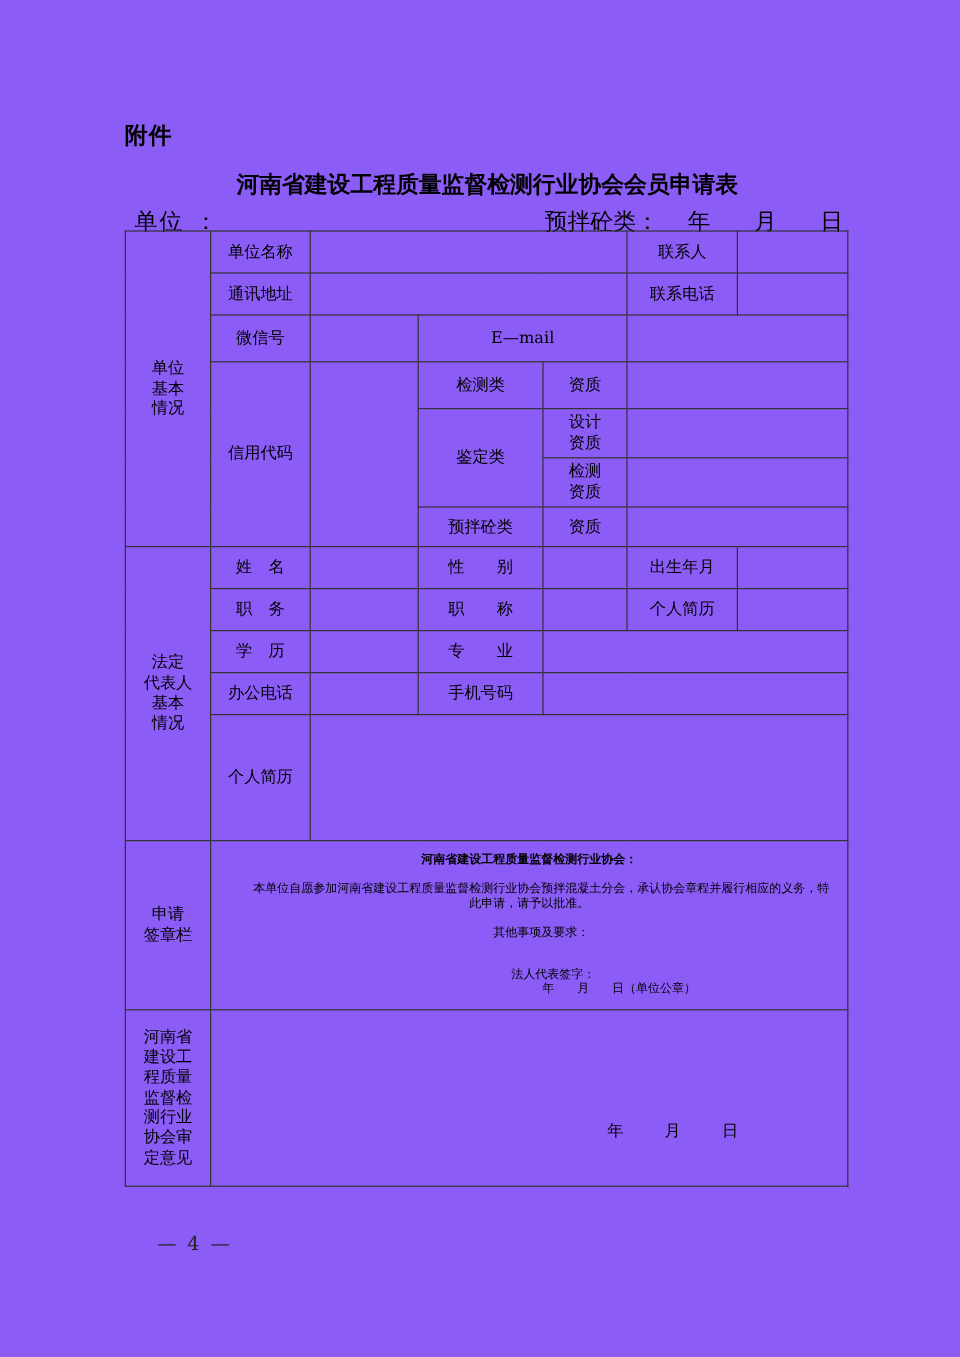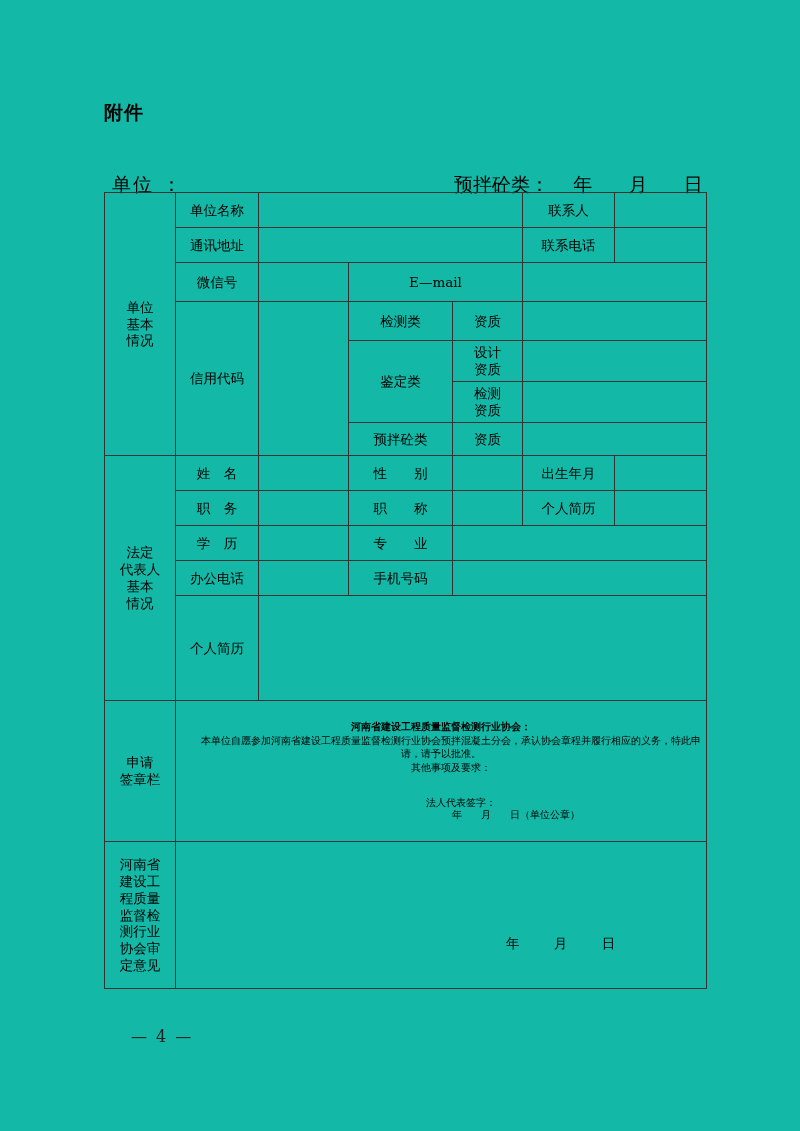--- a/index.html
+++ b/index.html
@@ -12,21 +12,21 @@
     height: 1131px;
     font-family: "DejaVu Sans", "Liberation Sans", sans-serif;
     color: #000000;
     position: relative;
     overflow: hidden;
   }
   .page {
     position: relative;
     width: 800px;
     height: 1131px;
-    background: #14b8a6;
+    background: #8b5cf6;
   }
 
   
   .attachment-label {
     position: absolute;
     left: 104px;
     top: 100px;
     font-size: 19px;
     font-weight: bold;
     letter-spacing: 1px;
@@ -114,21 +114,21 @@
     padding: 6px 8px 4px 8px;
     font-size: 10px;
     line-height: 1.62;
   }
   .apply-head {
     font-weight: bold;
     font-family: "DejaVu Serif", "Liberation Serif", serif;
   }
   .apply-p {
     text-indent: 2em;
-    margin: 2px;
+    margin: 12px;
   }
   .apply-sign {
     margin-top: 22px;
     text-align: center;
     padding-left: 40px;
   }
   .apply-date {
     text-align: center;
     padding-left: 150px;
     white-space: pre;
@@ -160,20 +160,21 @@
     color: #222222;
   }
 </style>
 </head>
 <body>
 
 <div class="page">
 
   <div class="attachment-label">附件</div>
 
+  <div class="doc-title">河南省建设工程质量监督检测行业协会会员申请表</div>
 
   <div class="meta-row">
     <span class="meta-unit">单位 ：</span>
     <span class="meta-date">预拌砼类：    年      月      日</span>
   </div>
 
   <table class="form-table">
     <colgroup>
       <col style="width:71px">
       <col style="width:83px">

